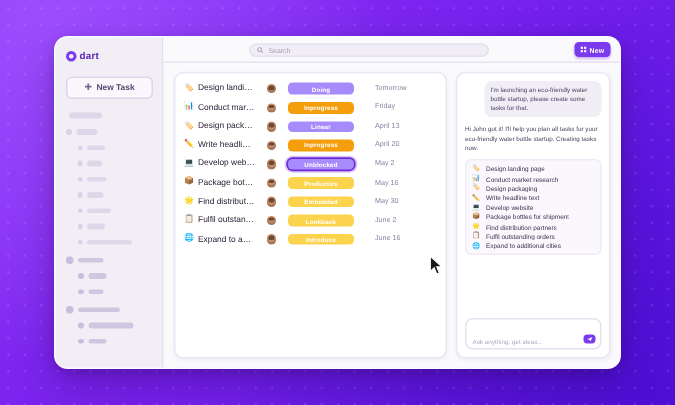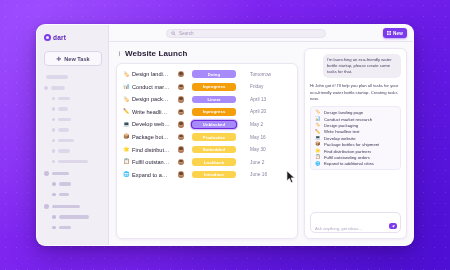--- a/index.html
+++ b/index.html
@@ -255,24 +255,20 @@
           <rect x="0" y="6" width="4" height="4" fill="#fff"></rect>
             <rect x="6" y="6" width="4" height="4" fill="#fff"></rect>
         </svg>
         <span class="lbl">New</span>
       </div>
     </div>
 
     <div id="content">
 
       <div id="tasks">
-        <div class="list-head">
-          <span class="chev">⌇</span>
-          <span class="list-title">Website Launch</span>
-        </div>
         <div class="list-card" id="rows">
             <div class="trow">
               <span class="t-emoji">🏷️</span>
               <span class="t-name">Design landing page</span>
               <span class="t-av">
                 <span class="av"></span>
               </span>
               <span class="t-badge">
                 <span class="badge" style="background: rgb(167, 139, 250);">Doing</span>
               </span>

